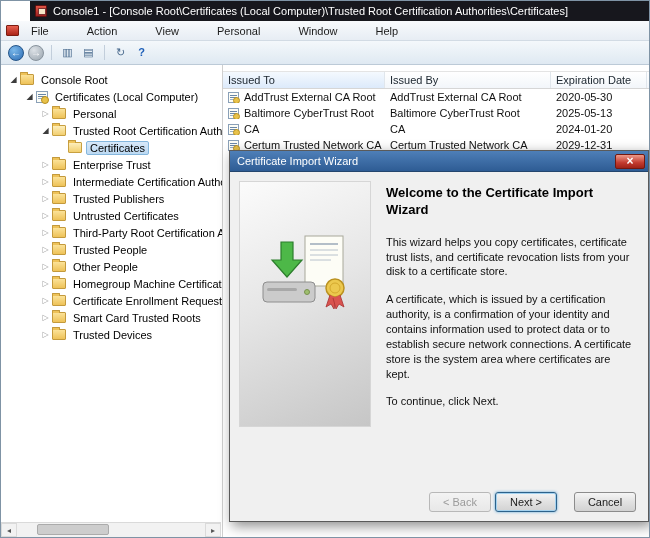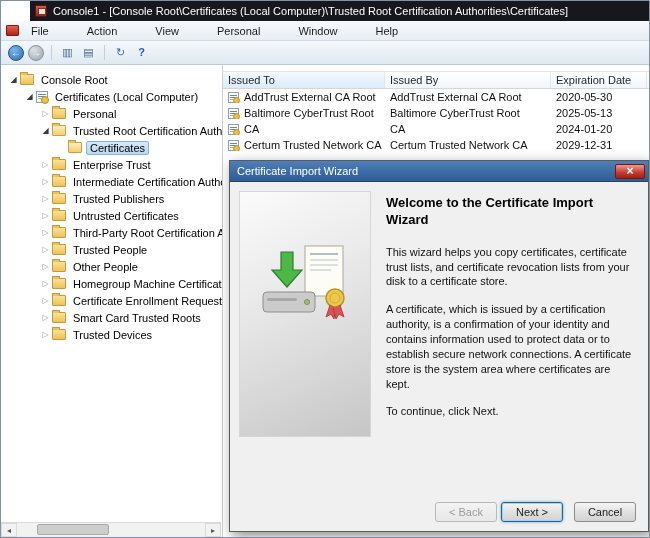--- a/index.html
+++ b/index.html
@@ -83,21 +83,21 @@
   .lrow { display:flex; height:16px; font-size:11px; align-items:center; color:#111; }
   .cell { padding:0 5px; white-space:nowrap; overflow:hidden; display:flex; align-items:center; gap:4px; }
   .cert-icon { width:11px; height:11px; flex:0 0 11px; background:#fdfdf6; border:1px solid #8aa0b8;
              position:relative; margin-right:1px; }
   .cert-icon::before { content:""; position:absolute; left:1px; right:1px; top:2px; height:1px;
              background:#6a87a8; box-shadow:0 2px 0 #6a87a8, 0 4px 0 #9ab0c8; }
   .cert-icon::after { content:""; position:absolute; right:-2px; bottom:-2px; width:5px; height:5px;
              border-radius:50%; background:#e8c24a; border:1px solid #b89020; }
 
   
-  .dialog { position:absolute; left:228px; top:159px; width:420px; height:372px;
+  .dialog { position:absolute; left:228px; top:149px; width:420px; height:372px;
             background:#f0f0f0; border:1px solid #5a5a5a; box-shadow:3px 4px 12px rgba(0,0,0,.45); }
   .dlg-titlebar { height:21px; background:linear-gradient(var(--dlg-top,#4e7fb8),var(--dlg-bot,#2e5c94));
             display:flex; align-items:center; padding:0 3px 0 7px; border-bottom:1px solid #24466e; }
   .dlg-title { color:#fff; font-size:11px; flex:1; }
   .dlg-close { width:30px; height:15px; background:linear-gradient(#ee9a8a,var(--close-red,#c23a2e) 60%,#9e2318);
             border:1px solid #74180f; border-radius:2px; color:#fff; font-size:12px; line-height:12px;
             text-align:center; font-weight:bold; cursor:default; }
   .dlg-body { position:relative; height:310px; }
   .wizard-image { position:absolute; left:9px; top:9px; width:132px; height:246px;
             background:linear-gradient(155deg,#fbfbfb 0%,#e6e6e6 45%,#c6c6c6 100%);
@@ -106,21 +106,21 @@
   .wizard-text h1 { font-size:13px; font-weight:bold; color:#000; margin-bottom:16px; line-height:1.3; }
   .wizard-text p { font-size:11px; color:#101010; line-height:1.35; margin-bottom:13px; }
   .dlg-buttons { position:absolute; bottom:0; left:0; right:0; height:39px; display:flex;
             align-items:center; justify-content:flex-end; padding:0 12px; gap:4px; }
   .btn { width:62px; height:20px; font-size:11px; font-family:inherit; color:#1c1c1c;
             background:linear-gradient(#f5f5f5,#e3e3e3 45%,#d2d2d2); border:1px solid #8c8c8c;
             border-radius:3px; cursor:default; }
   .btn.disabled { color:#9b9b9b; border-color:#b8b8b8;
             background:linear-gradient(#f3f3f3,#e8e8e8); }
   .btn.default { border-color:#2c628b; box-shadow:0 0 0 1px #a4d2ef inset, 0 0 3px #5fa8d8; }
-  .btn.cancel { margin-left:7px; }
+  .btn.cancel { margin-left:13px; }
 </style>
 </head>
 <body>
 
 <div class="mmc">
 
   <div class="titlebar">
     <span class="app-icon"></span>
     <span class="title-text">Console1 - [Console Root\Certificates (Local Computer)\Trusted Root Certification Authorities\Certificates]</span>
   </div>

